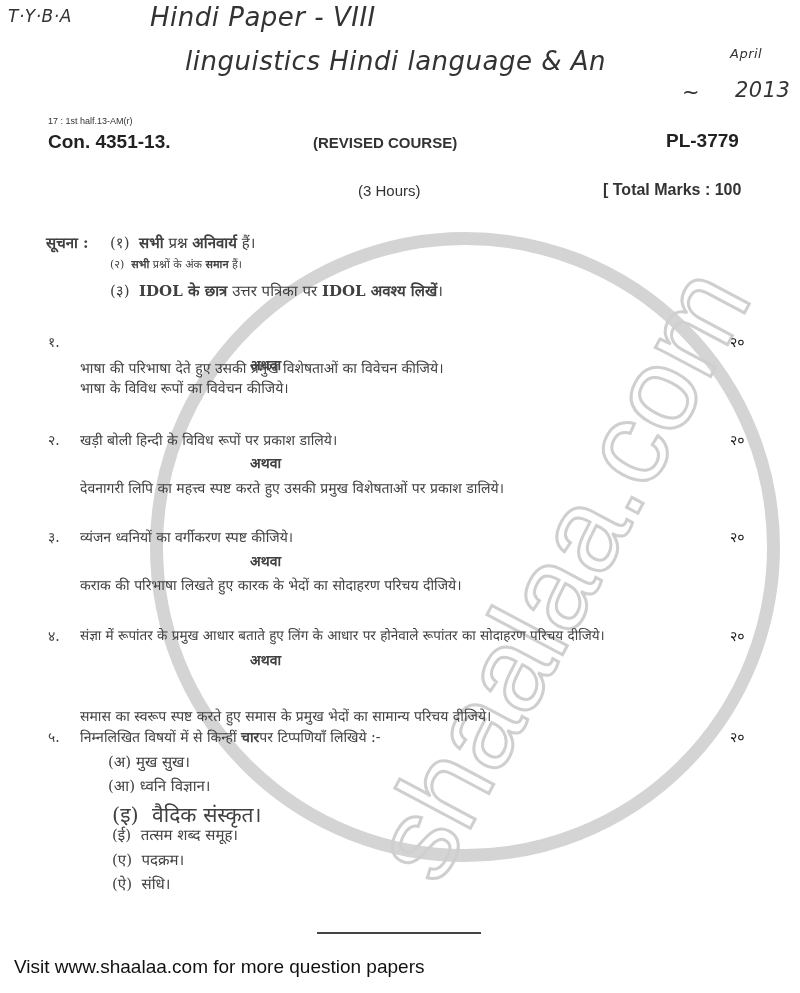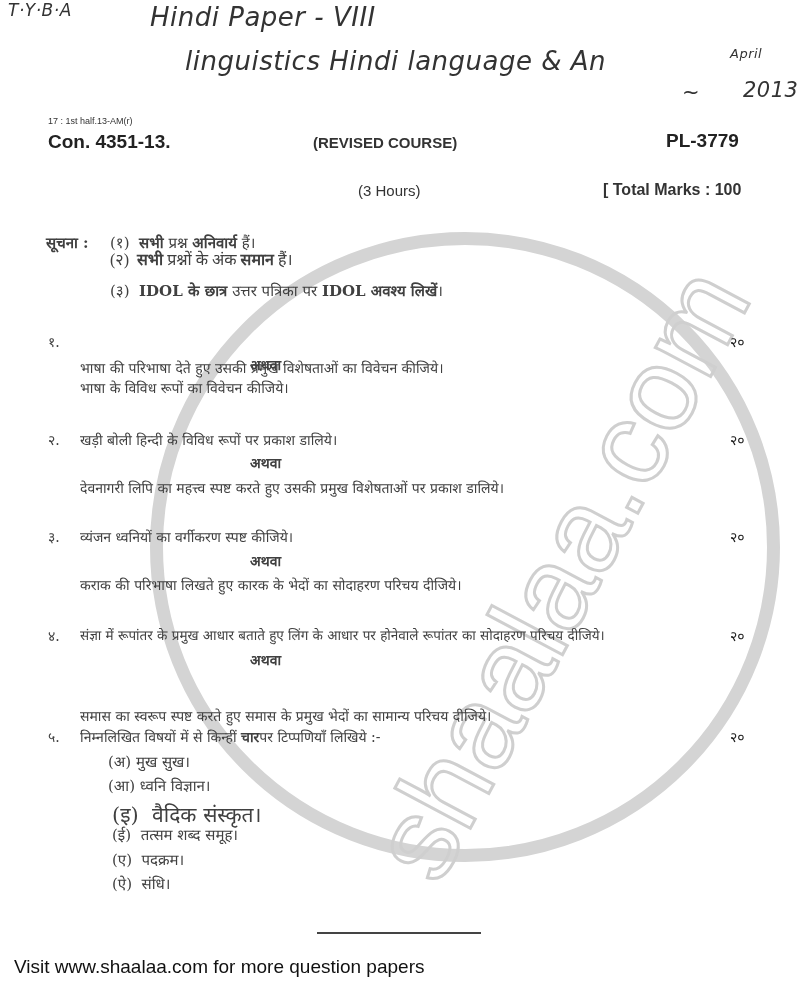--- a/index.html
+++ b/index.html
@@ -35,40 +35,40 @@
     }
     .rule { position: absolute; left: 317px; top: 932px; width: 164px; height: 2px; background: #444; }
     .footer { font-family: "Liberation Sans", sans-serif; font-size: 19px; color: #111; }
   </style>
 </head>
 <body>
 
 <div class="watermark-circle"></div>
 <div class="watermark-text">shaalaa.com</div>
 
-<div class="abs hand" style="left:8px;top:0;font-size:17px;">T·Y·B·A</div>
+<div class="abs hand" style="left:8px;top:6px;font-size:17px;">T·Y·B·A</div>
 <div class="abs hand" style="left:150px;top:2px;font-size:26px;">Hindi Paper - VIII</div>
 <div class="abs hand" style="left:185px;top:46px;font-size:26px;">linguistics Hindi language &amp; An</div>
 <div class="abs hand" style="left:730px;top:46px;font-size:13px;">April</div>
-<div class="abs hand" style="left:735px;top:78px;font-size:21px;margin-left:8px;">2013</div>
+<div class="abs hand" style="left:735px;top:78px;font-size:21px;">2013</div>
 <div class="abs hand" style="left:682px;top:80px;font-size:21px;">~</div>
 
 <div class="abs sans code" style="left:48px;top:116px;">17 : 1st  half.13-AM(r)</div>
 <div class="abs sans hdr" style="left:48px;top:131px;">Con. 4351-13.</div>
 <div class="abs sans hdr-mid" style="left:313px;top:134px;">(REVISED COURSE)</div>
 <div class="abs sans hdr" style="left:666px;top:130px;">PL-3779</div>
 <div class="abs sans hdr-norm" style="left:358px;top:182px;">(3 Hours)</div>
 <div class="abs sans hdr-mid" style="left:603px;top:181px;font-size:16px;">[ Total Marks : 100</div>
 
 <div class="abs hindi b" style="left:46px;top:232px;font-size:15px;">सूचना :</div>
 <div class="abs hindi" style="left:110px;top:232px;font-size:15px;">
   <span>(१)</span>&nbsp;
   <span class="b">सभी</span><span> प्रश्न </span><span class="b">अनिवार्य</span><span> हैं।</span>
 </div>
-<div class="abs hindi" style="left:110px;top:248px;font-size:16px;font-family:Liberation Serif, serif;">
+<div class="abs hindi" style="left:110px;top:256px;font-size:11px;">
   <span>(२)</span>&nbsp;
   <span class="b">सभी</span><span> प्रश्नों के अंक </span><span class="b">समान</span><span> हैं।</span>
 </div>
 <div class="abs hindi" style="left:110px;top:280px;font-size:15px;">
   <span>(३)</span>&nbsp;
   <span class="b">IDOL के छात्र</span><span> उत्तर पत्रिका पर </span><span class="b">IDOL अवश्य लिखें</span><span>।</span>
 </div>
 
 <div class="abs hindi" style="left:48px;top:332px;">१.</div>
 <div class="abs hindi" style="left:80px;top:332px;margin-top:26px;">भाषा की परिभाषा देते हुए उसकी प्रमुख विशेषताओं का विवेचन कीजिये।</div>

